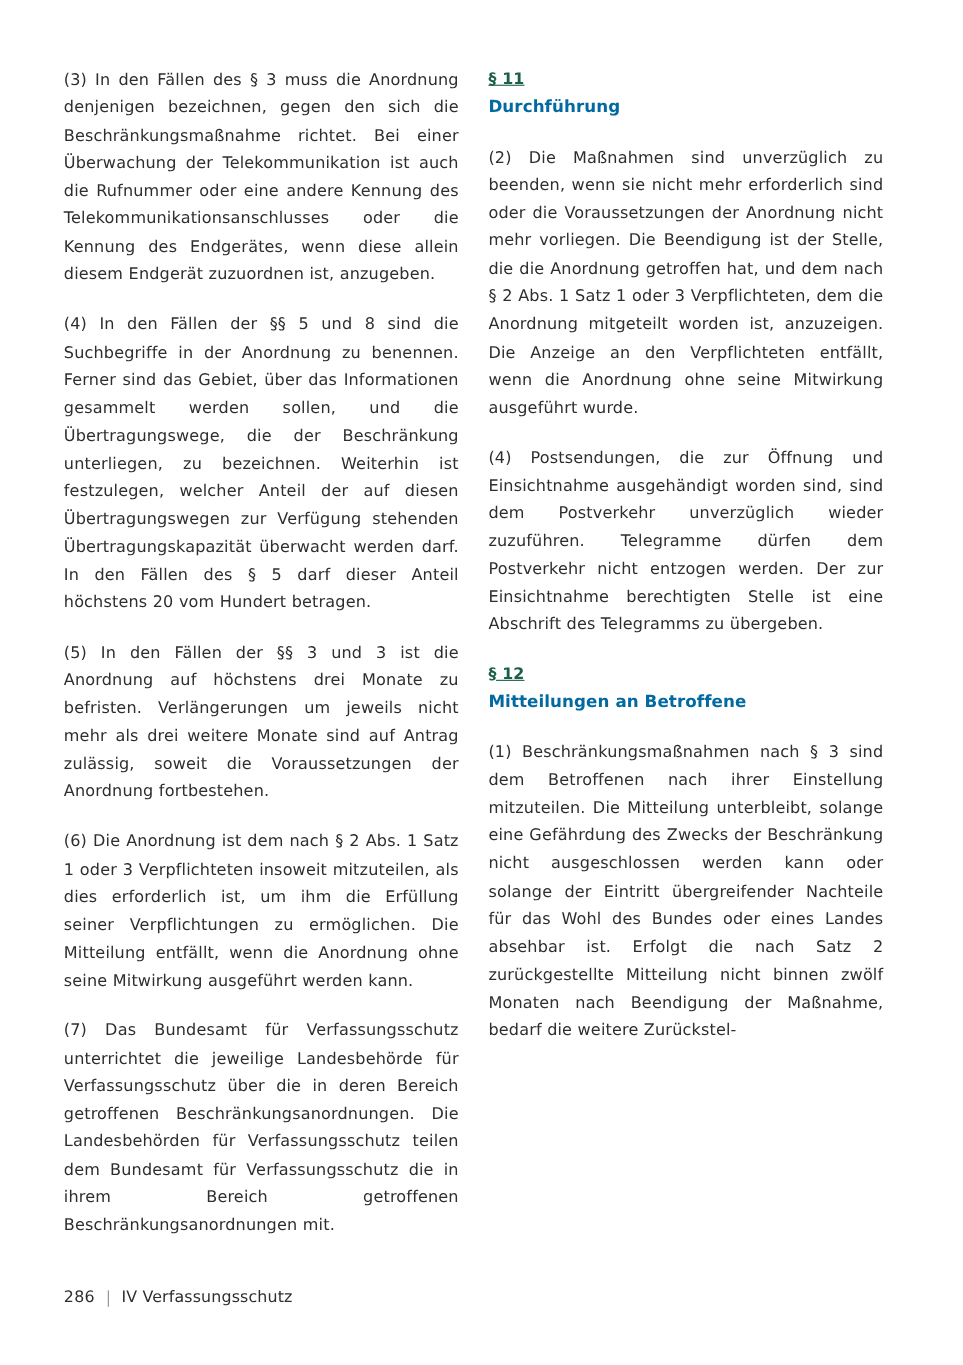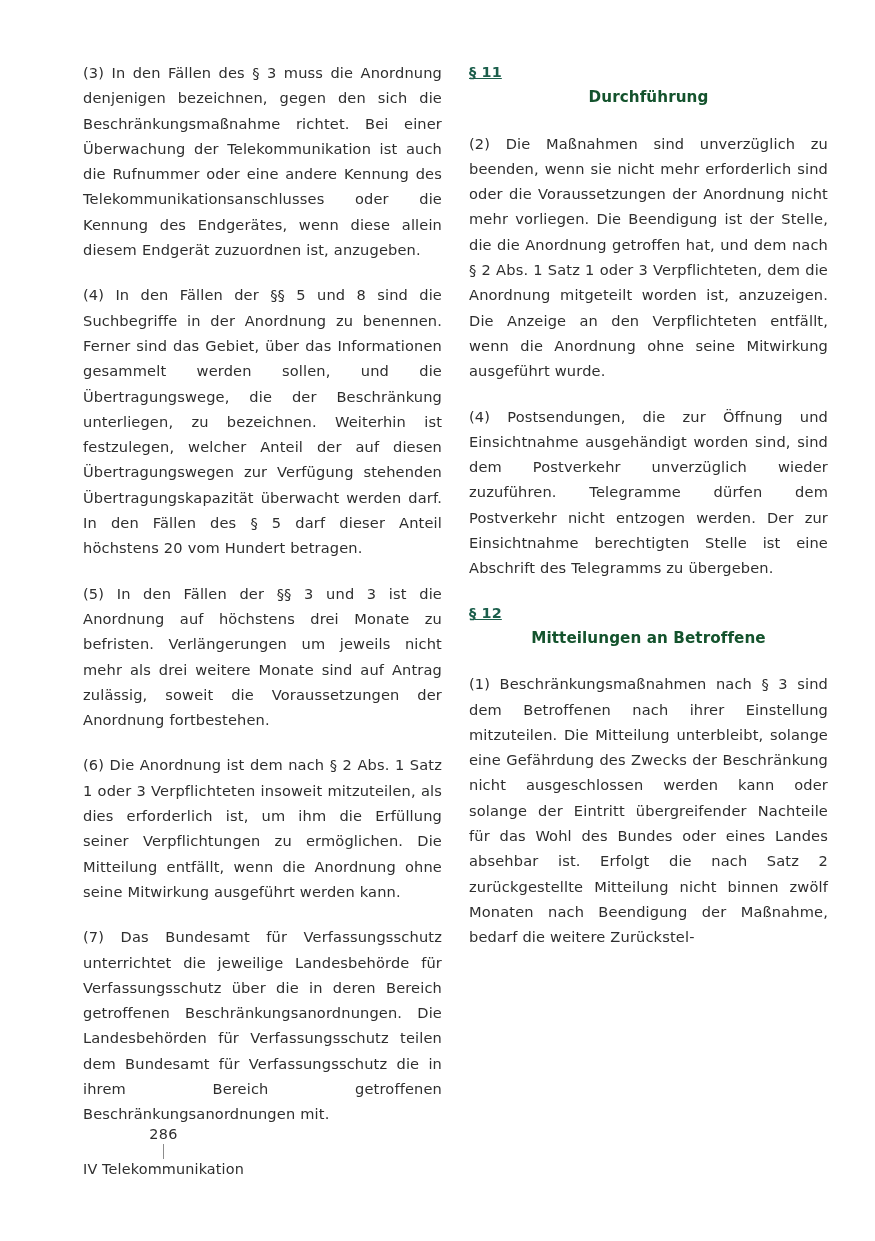--- a/index.html
+++ b/index.html
@@ -14,21 +14,20 @@
     position: relative;
     font-family: "DejaVu Sans", "Liberation Sans", sans-serif;
     color: #2b2b2b;
     overflow: hidden;
   }
 
   .page {
     position: absolute;
     inset: 0;
     background: #ffffff;
-    margin-left: 25px;
   }
 
   .columns {
     position: absolute;
     left: 58px;
     top: 60px;
     width: 745px;
     height: 1060px;
     display: flex;
     flex-direction: row;
@@ -72,32 +71,31 @@
     color: #1b5e4b;
     font-weight: 600;
     letter-spacing: 0.01em;
     text-decoration: underline;
   }
 
   .section-title {
     display: block;
     font-size: 15.2px;
     line-height: 25.3px;
-    color: #14532d;
+    color: #0369a1;
     font-weight: 700;
     letter-spacing: 0.005em;
-    text-align: center;
   }
 
   .footer {
     position: absolute;
     left: 58px;
-    bottom: 62px;
+    bottom: 51px;
     display: flex;
-    flex-direction: column;
+    flex-direction: row;
     align-items: center;
     gap: 0;
     font-size: 14.4px;
     line-height: 20px;
     color: #2e2e2e;
   }
 
   .footer-page {
     letter-spacing: 0.02em;
   }
@@ -146,16 +144,16 @@
 
       <p class="body-par last">(1) Beschränkungsmaßnahmen nach § 3 sind dem Betroffenen nach ihrer Einstellung mitzuteilen. Die Mitteilung unterbleibt, solange eine Gefährdung des Zwecks der Beschränkung nicht ausgeschlossen werden kann oder solange der Eintritt übergreifender Nachteile für das Wohl des Bundes oder eines Landes absehbar ist. Erfolgt die nach Satz 2 zurückgestellte Mitteilung nicht binnen zwölf Monaten nach Beendigung der Maßnahme, bedarf die weitere Zurückstel-</p>
 
     </div>
 
   </div>
 
   <div class="footer">
     <span class="footer-page">286</span>
     <span class="footer-sep"></span>
-    <span class="footer-label">IV Telekommunikation</span>
+    <span class="footer-label">IV Verfassungsschutz</span>
   </div>
 
 </div>
 
 </body></html>

